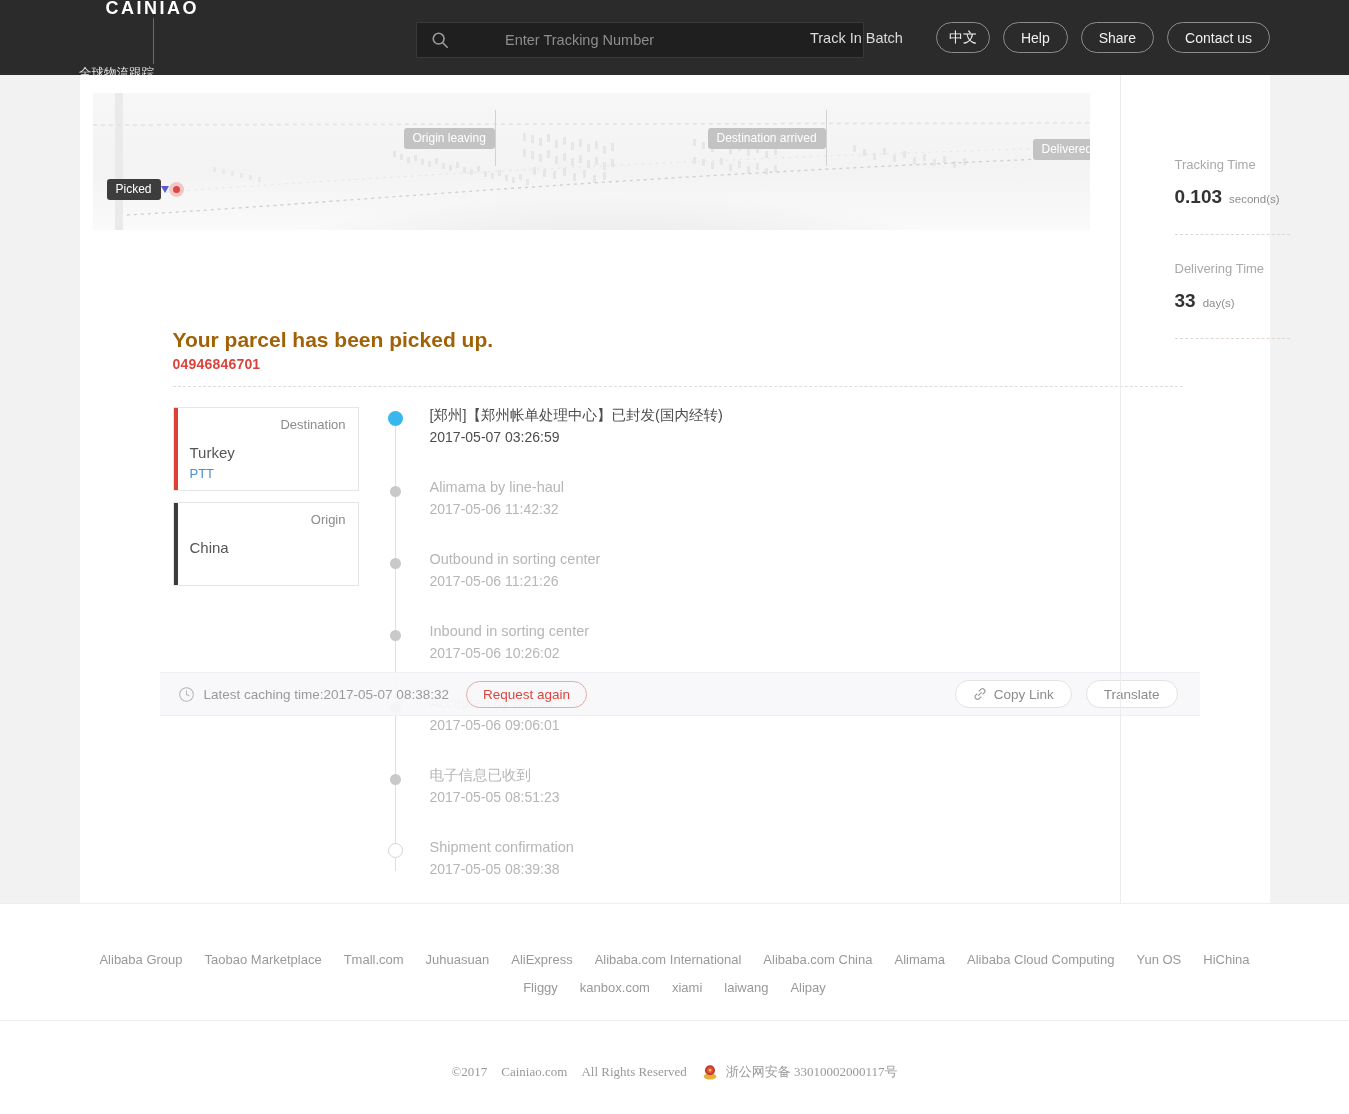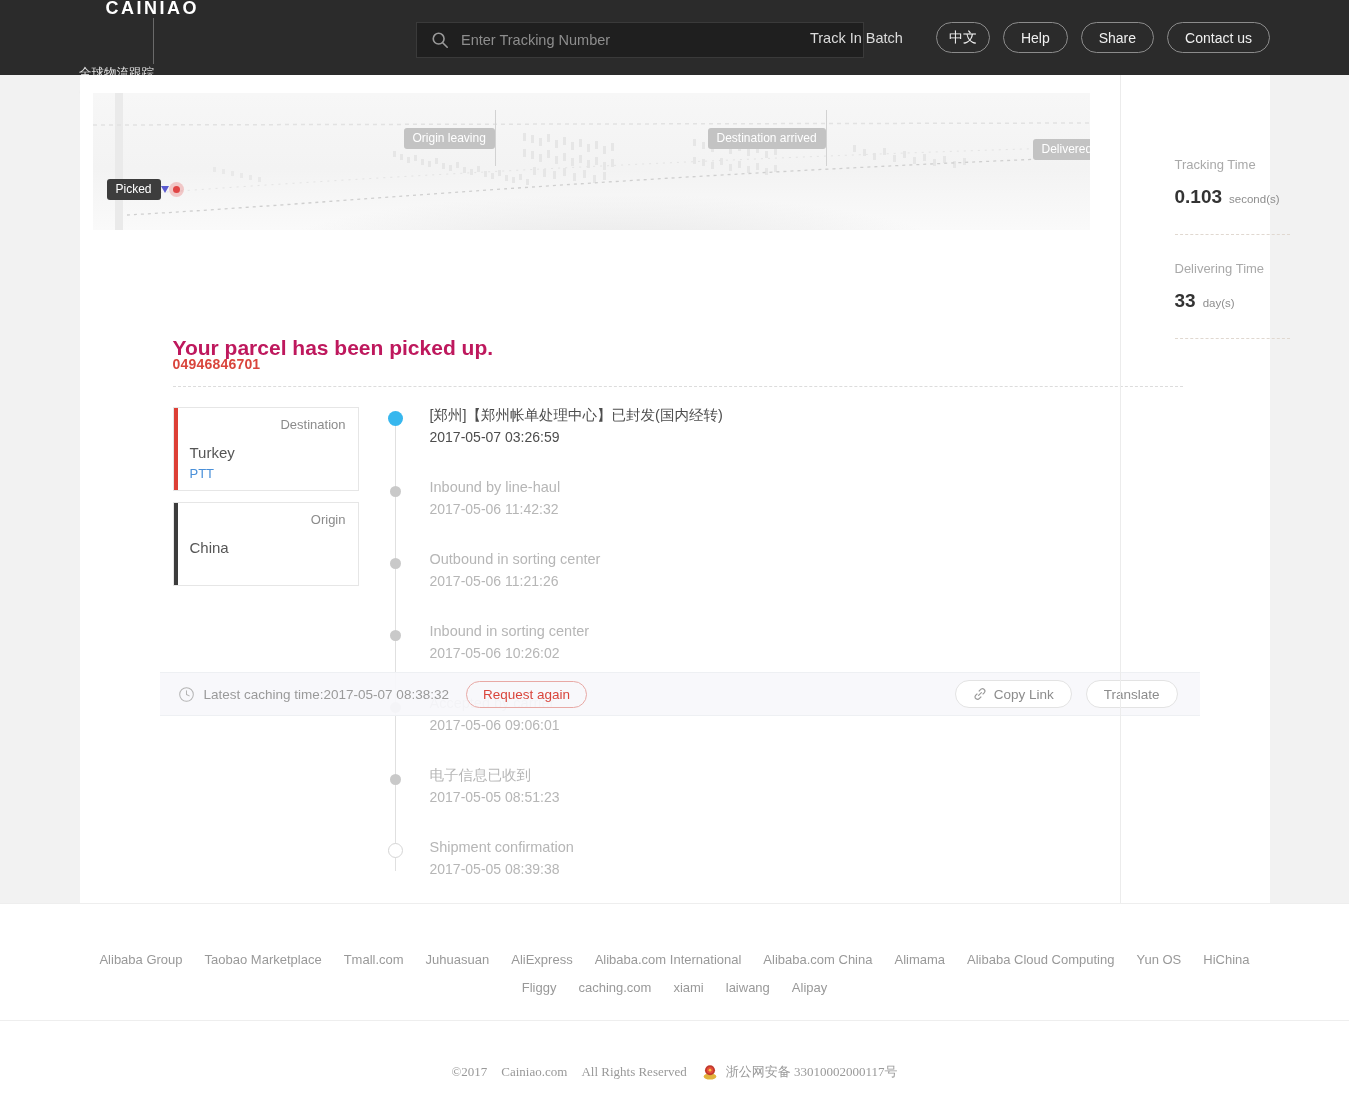--- a/index.html
+++ b/index.html
@@ -37,20 +37,21 @@
     position: absolute; left: 416px; top: 22px;
     width: 448px; height: 36px;
     background: #1f1f1f; border: 1px solid #3a3a3a;
     display: flex; align-items: center; padding: 0 10px;
   }
   .search-icon { width: 18px; height: 18px; margin: 0 12px 0 4px; flex: none; }
   .search-input {
     flex: 1; background: transparent; border: none; outline: none;
     color: #a3a3a3; font-size: 14.5px;
     font-family: "Liberation Sans", sans-serif;
+    margin-left: 44px;
   }
   .search-input::placeholder { color: #8d8d8d; }
 
   .hdr-right {
     position: absolute; right: 79px; top: 0; height: 75px;
     display: flex; align-items: center; gap: 1px;
   }
   .batch-link {
     color: #dcdcdc; font-size: 14.5px; margin-right: 20px;
     cursor: pointer; white-space: nowrap;
@@ -106,22 +107,22 @@
   }
   .dot-red i { width: 7px; height: 7px; border-radius: 50%; background: #e04545; display:block; }
   .dot-gray { width: 9px; height: 9px; border-radius: 50%; background: #c4c4c4; }
   .dot-pin {
     width: 0; height: 0; border-left: 4px solid transparent;
     border-right: 4px solid transparent; border-top: 7px solid #5a5ad0;
   }
 
   
   .title {
-    position: absolute; left: 93px; top: 261px;
-    font-size: 21px; font-weight: bold; color: #be185d;
+    position: absolute; left: 93px; top: 253px;
+    font-size: 21px; font-weight: bold; color: #a16207;
   }
   .tracking-no {
     position: absolute; left: 93px; top: 281px;
     font-size: 14px; color: #d9453c; font-weight: bold; letter-spacing: .2px;
   }
   .dashed-sep {
     position: absolute; left: 93px; top: 311px; width: 1010px;
     border-top: 1px dashed #dcdcdc;
   }
 
@@ -420,21 +421,21 @@
     <div class="tl-line"></div>
 
     <div class="tl-item current">
       <div class="tl-dot current"></div>
       <div class="tl-text">[郑州]【郑州帐单处理中心】已封发(国内经转)</div>
       <div class="tl-time">2017-05-07 03:26:59</div>
     </div>
 
     <div class="tl-item">
       <div class="tl-dot past"></div>
-      <div class="tl-text">Inbound by line-haul</div>
+      <div class="tl-text">Alimama by line-haul</div>
       <div class="tl-time">2017-05-06 11:42:32</div>
     </div>
 
     <div class="tl-item">
       <div class="tl-dot past"></div>
       <div class="tl-text">Outbound in sorting center</div>
       <div class="tl-time">2017-05-06 11:21:26</div>
     </div>
 
     <div class="tl-item">
@@ -511,21 +512,21 @@
     <span class="f-link">AliExpress</span>
     <span class="f-link">Alibaba.com International</span>
     <span class="f-link">Alibaba.com China</span>
     <span class="f-link">Alimama</span>
     <span class="f-link">Alibaba Cloud Computing</span>
     <span class="f-link">Yun OS</span>
     <span class="f-link">HiChina</span>
   </div>
   <div class="f-links f-row2">
     <span class="f-link">Fliggy</span>
-    <span class="f-link">caching.com</span>
+    <span class="f-link">kanbox.com</span>
     <span class="f-link">xiami</span>
     <span class="f-link">laiwang</span>
     <span class="f-link">Alipay</span>
   </div>
 
   <div class="copy-divider"></div>
 
   <div class="copyright">
     <span class="cr-seg">©2017</span>
     <span class="cr-seg">Cainiao.com</span>

